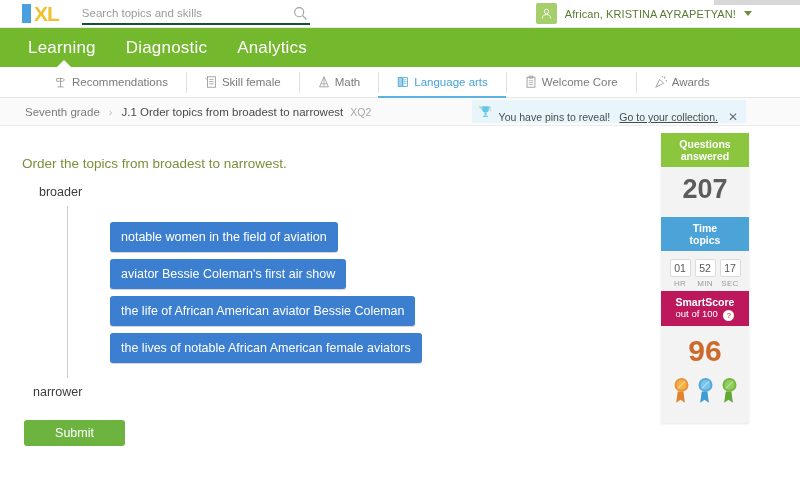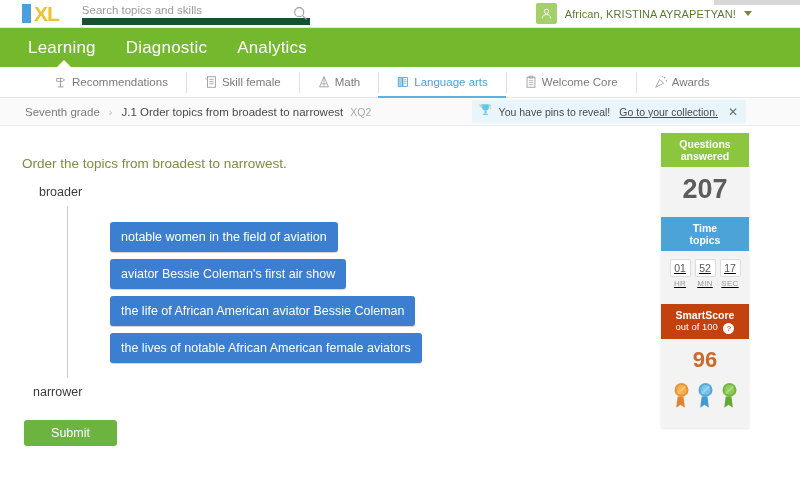--- a/index.html
+++ b/index.html
@@ -26,21 +26,21 @@
   }
   .logo-i { width: 9px; height: 19px; background: #4a9fe0; }
   .logo-xl {
     font-size: 21px; font-weight: bold; color: #f0c230;
     letter-spacing: -1px; line-height: 19px; margin-left: 3px;
     font-family: "Liberation Sans", sans-serif;
   }
   .search-wrap {
     margin-left: 23px; position: relative;
     width: 228px; height: 22px;
-    border-bottom: 7px solid #14532d;
+    border-bottom: 2px solid #14532d;
     display: flex; align-items: center;
   }
   .search-input {
     border: none; outline: none; background: transparent;
     font-size: 11.5px; color: #8a8a8a; width: 198px;
     font-family: "Liberation Sans", sans-serif;
   }
   .search-input::placeholder { color: #9b9b9b; }
   .search-icon { position: absolute; right: 2px; top: 3px; }
 
@@ -110,21 +110,21 @@
   .crumb {
     font-size: 11.5px; color: #7b7b7b; margin-left: 25px;
   }
   .crumb-sep { font-size: 11px; color: #bdbdbd; margin: 0 9px; }
   .crumb-current { font-size: 11.5px; color: #4a4a4a; }
   .crumb-code { font-size: 10.5px; color: #a8a8a8; margin-left: 7px; }
 
   .pin-banner {
     position: absolute; right: 54px; top: 2px;
     height: 23px; background: #e8f5fb;
-    display: flex; align-items: center; gap: 6px;
+    display: flex; align-items: flex-end; gap: 6px;
     padding: 0 8px 0 6px;
   }
   .pin-text { font-size: 10.5px; color: #4b4b4b; }
   .pin-link {
     font-size: 10.5px; color: #4b4b4b; text-decoration: underline;
     margin-left: 3px;
   }
   .pin-close {
     font-size: 12px; color: #6e6e6e; margin-left: 4px; line-height: 1;
   }
@@ -150,55 +150,55 @@
     font-size: 12.5px; border-radius: 3px;
     padding: 8px 11px; margin-bottom: 7px;
     display: inline-block; white-space: nowrap;
     box-shadow: 0 1px 1px rgba(0,0,0,.18);
     cursor: move;
   }
   .tile-row { display: block; }
 
   .submit-btn {
     position: absolute; left: 24px; top: 420px;
-    width: 93px; height: 26px;
+    width: 101px; height: 26px;
     background: #6cb33f; color: #ffffff;
     border: none; border-radius: 3px;
     font-size: 12.5px; font-family: "Liberation Sans", sans-serif;
     cursor: pointer;
   }
 
   
   .panel {
     position: absolute; right: 51px; top: 133px;
     width: 88px; background: #f3f3f3;
     text-align: center;
     box-shadow: 0 1px 2px rgba(0,0,0,.10);
   }
   .panel-head {
     color: #ffffff; font-size: 10.5px; font-weight: bold;
     line-height: 12px; padding: 5px 4px;
   }
   .head-green { background: #8cc63e; }
   .head-blue  { background: #4ba3d8; }
-  .head-orange{ background: #c2410c; }
+  .head-orange{ background: #be185d; }
   .panel-value {
     font-size: 27px; font-weight: bold; color: #5c5c5c;
     padding: 7px 0 12px;
   }
-  .panel-value.smart { color: #cd6a2a; font-size: 22px; padding: 8px 0 4px; }
+  .panel-value.smart { color: #cd6a2a; font-size: 30px; padding: 8px 0 4px; }
   .smart-sub { font-size: 9.5px; font-weight: normal; display:block; }
   .help-badge {
     display: inline-block; width: 11px; height: 11px; border-radius: 50%;
     background: #ffffff; color: #d9673a; font-size: 8px; font-weight: bold;
     line-height: 11px; text-align: center; margin-left: 3px;
     vertical-align: -1px;
   }
   .timer {
-    display: flex; justify-content: center; gap: 4px; padding: 8px 0 16px; text-decoration: underline;
+    display: flex; justify-content: center; gap: 4px; padding: 8px 0 3px;
   }
   .timer-cell { width: 21px; }
   .timer-num {
     border: 1px solid #dcdcdc; background: #ffffff; border-radius: 2px;
     font-size: 10.5px; color: #555555; padding: 2px 0;
   }
   .timer-lbl { font-size: 8px; color: #9a9a9a; margin-top: 2px; letter-spacing:.3px; }
   .ribbons { display: flex; justify-content: center; gap: 7px; padding: 4px 0 12px; }
 </style>
 </head>

